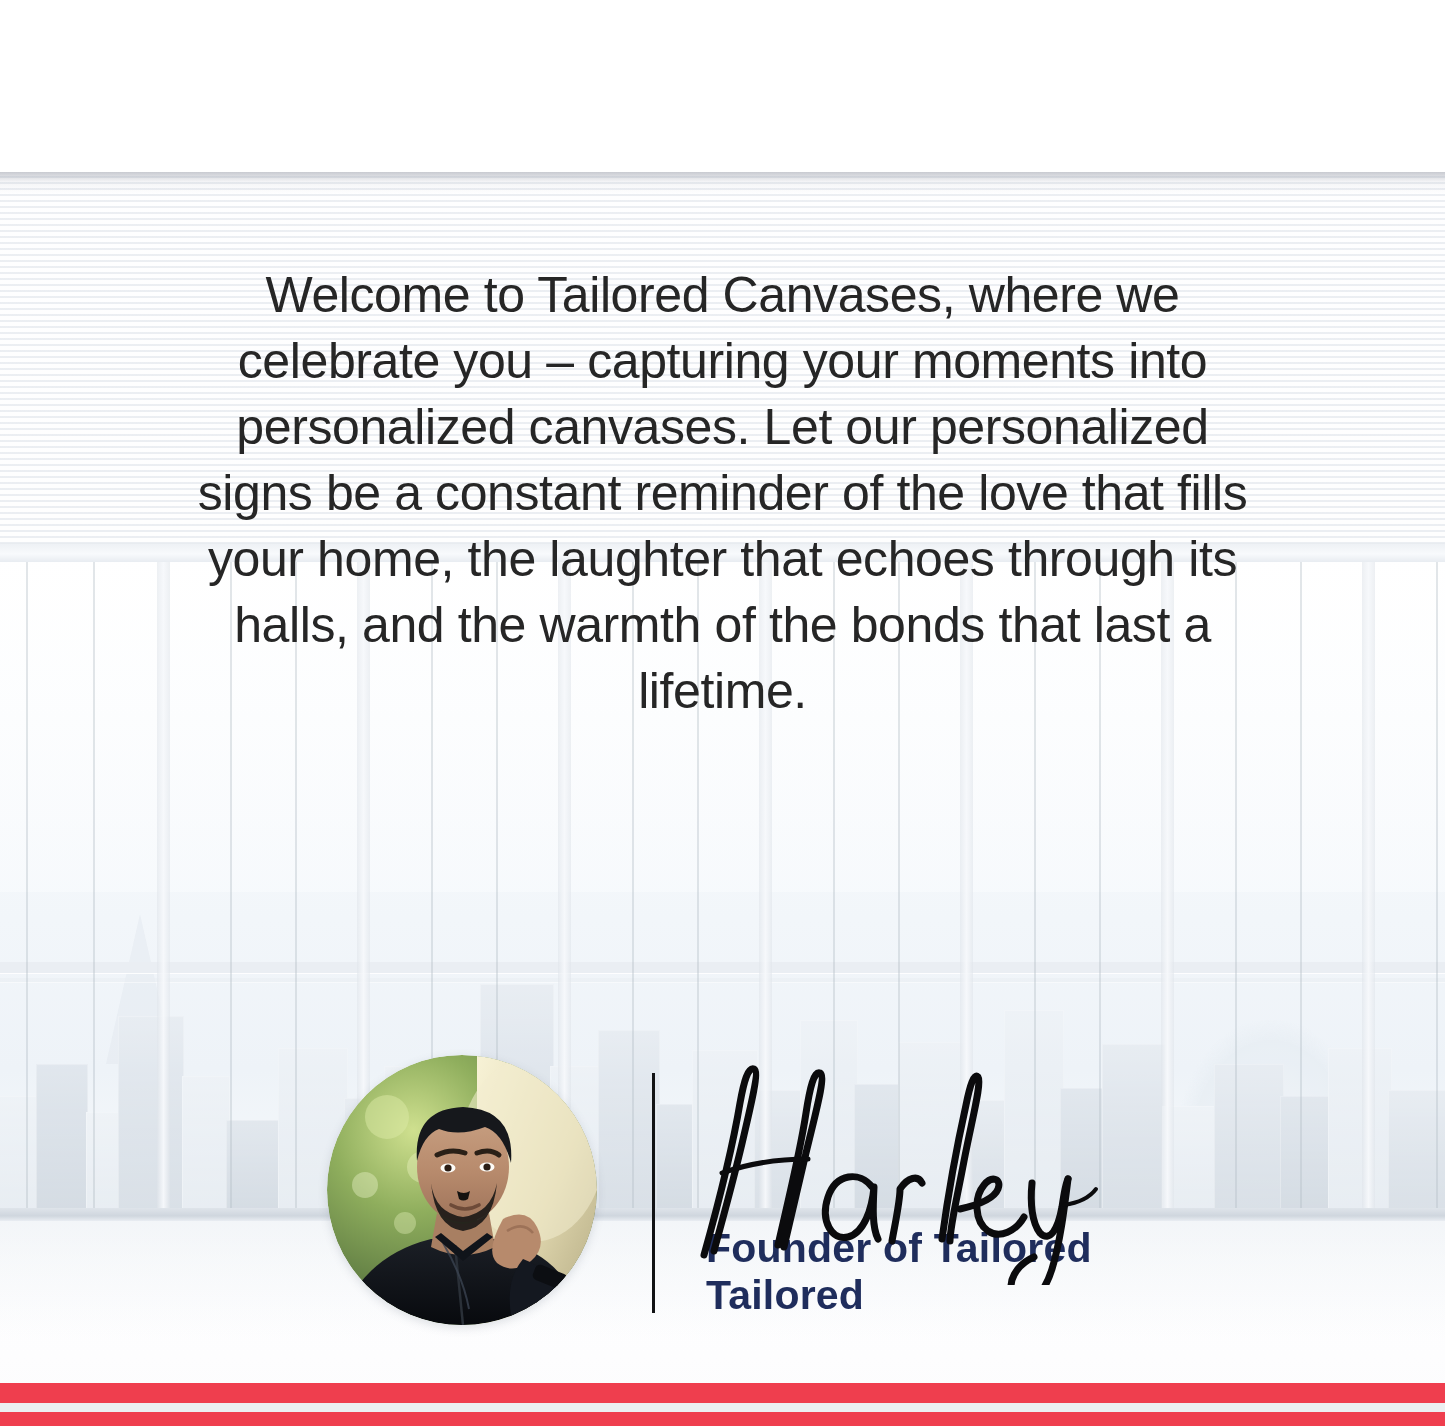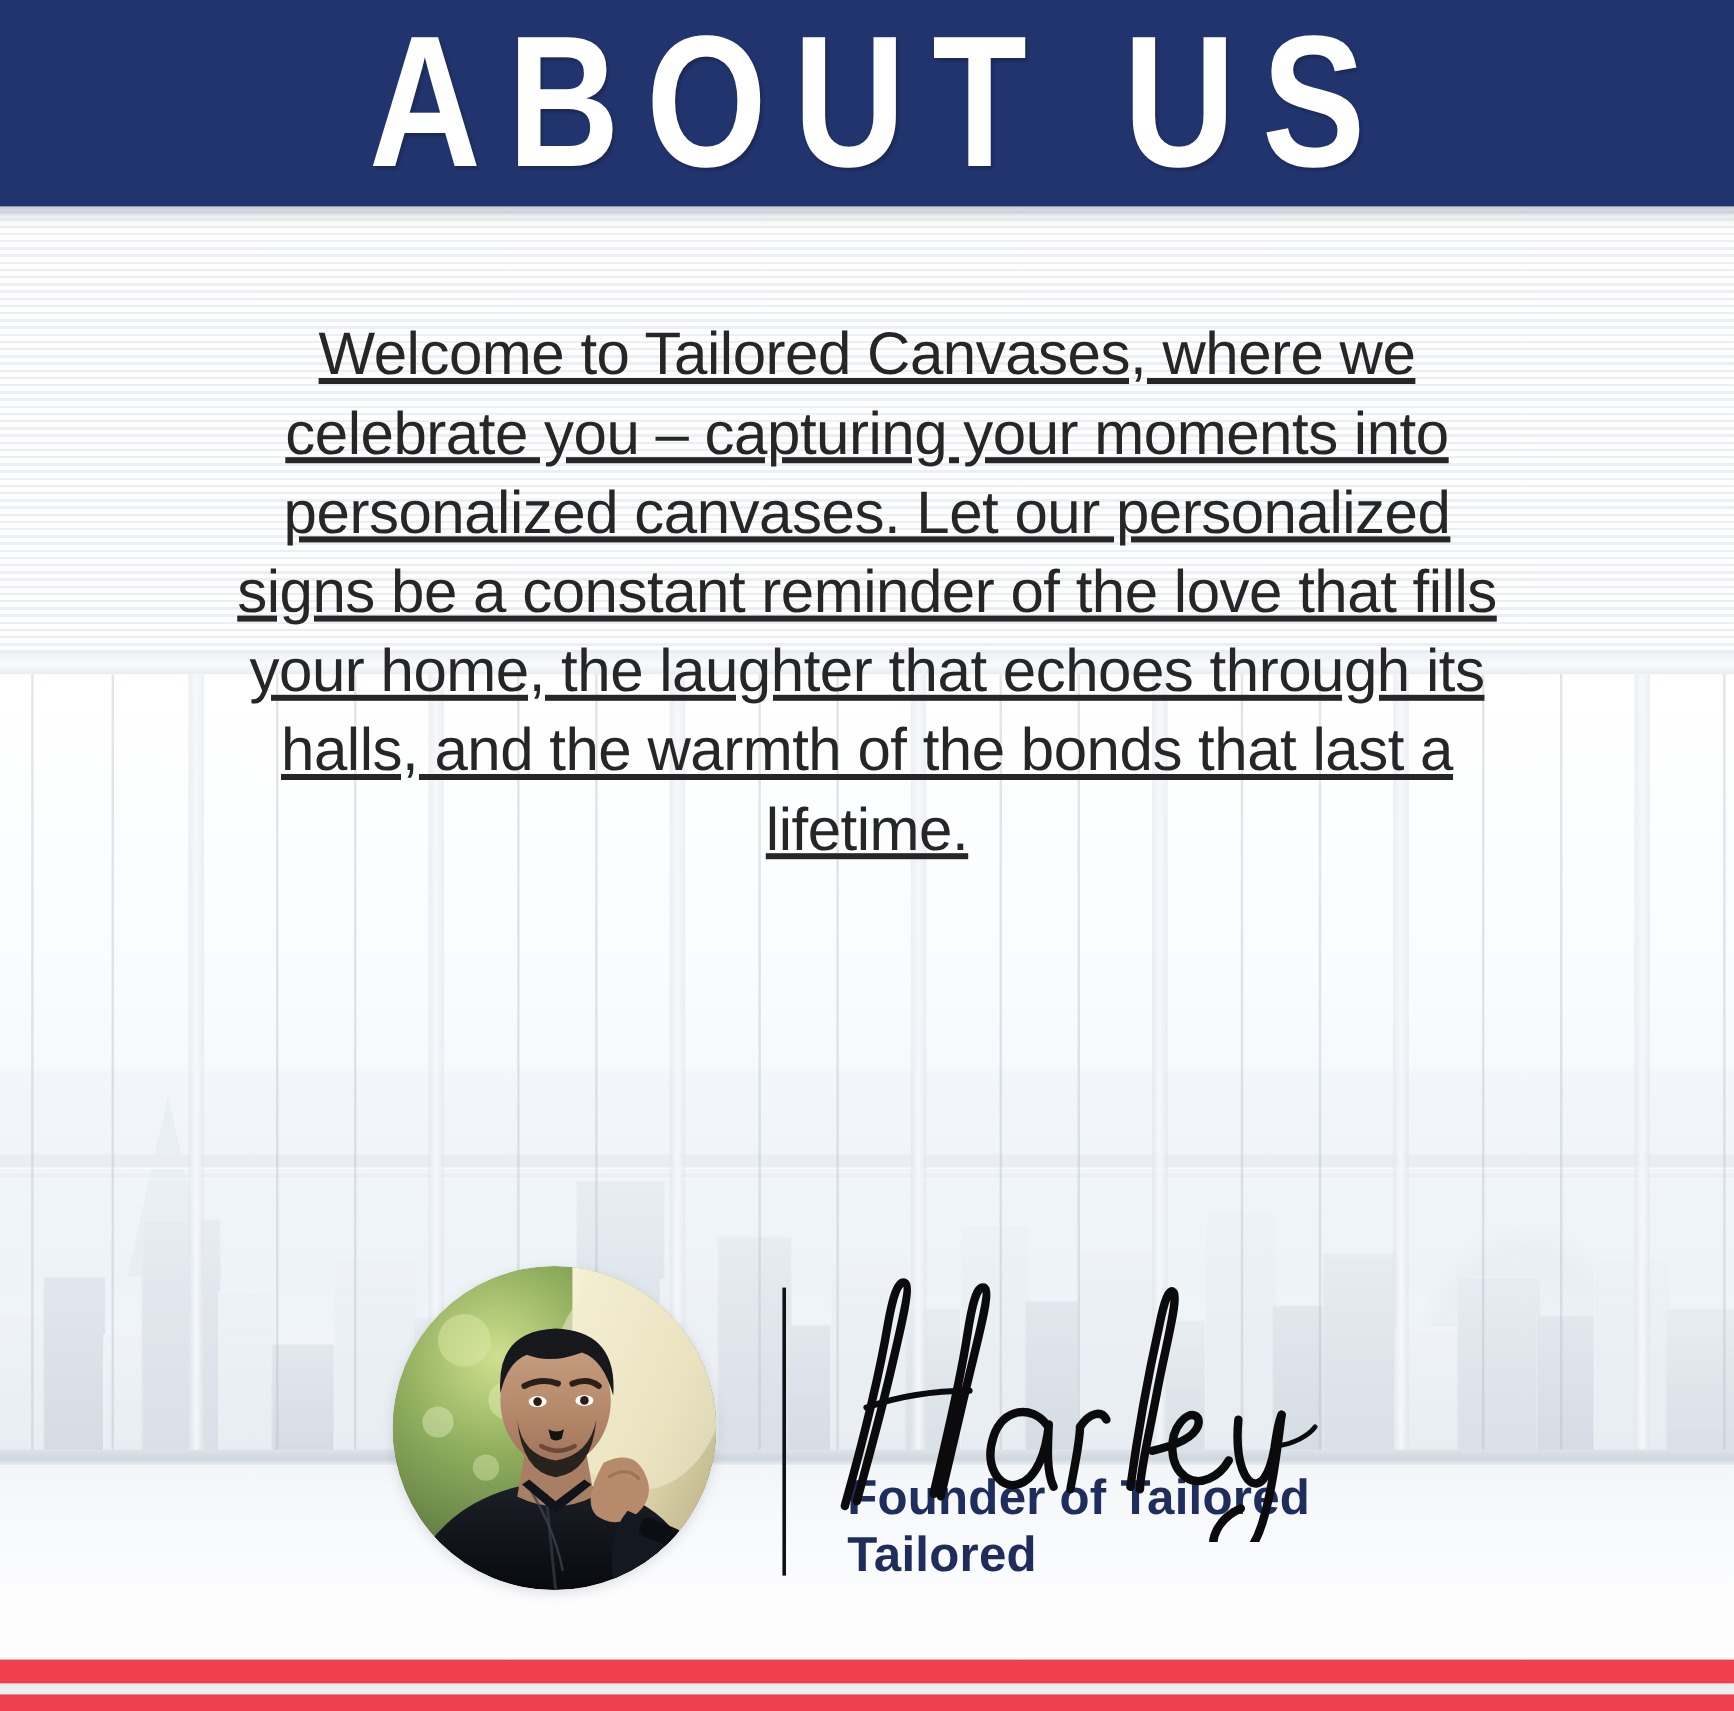--- a/index.html
+++ b/index.html
@@ -102,21 +102,21 @@
     position:absolute;left:50%;transform:translateX(-50%);
     top:262px;width:1090px;
     text-align:center;
     color:#262626;
     font-family:"Liberation Sans", sans-serif;
     font-size:50px;
     line-height:66px;
     letter-spacing:-.4px;
     z-index:20;
   }
-  .copy p{margin:0;text-decoration:underline;}
+  .copy p{margin:0;}
   .copy .spacer{height:66px;}
 
   .avatar{
     position:absolute;left:327px;top:1055px;width:270px;height:270px;border-radius:50%;
     overflow:hidden;z-index:26;
     box-shadow:0 3px 10px rgba(90,100,115,.18);
   }
   .avatar svg{display:block;width:270px;height:270px;}
 
   .divider{
@@ -143,23 +143,20 @@
   .stripe{position:absolute;left:0;width:1445px;z-index:45;}
   .stripe.top{top:1383px;height:20px;background:#EF3E4E;}
   .stripe.gap{top:1403px;height:9px;background:#eceff1;}
   .stripe.bot{top:1412px;height:14px;background:#EF3E4E;}
 </style>
 </head>
 <body>
 
 <div class="page">
 
-  <div class="banner">
-    <div class="banner-title">ABOUT US</div>
-  </div>
   <div class="banner-shadow"></div>
 
   <div class="scene">
 
     <div class="blinds"></div>
     <div class="blind-head"></div>
 
     <div class="glass"></div>
     <div class="sky-haze"></div>
 

